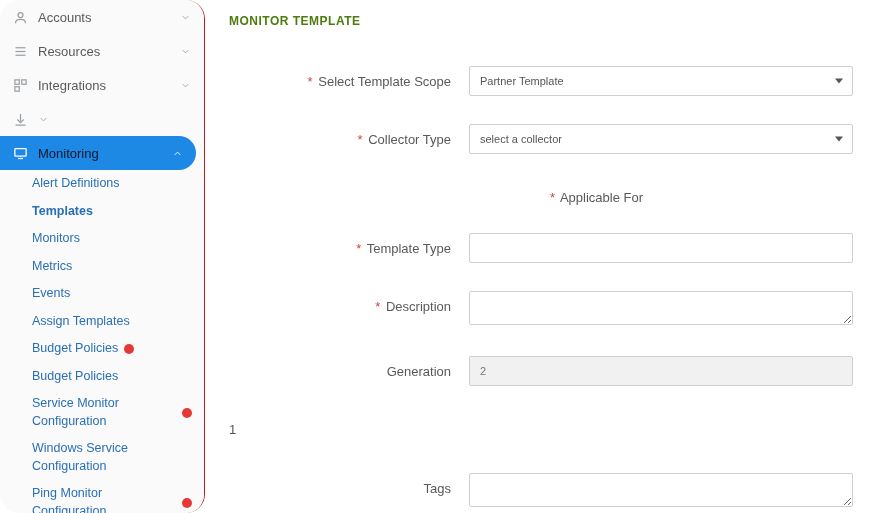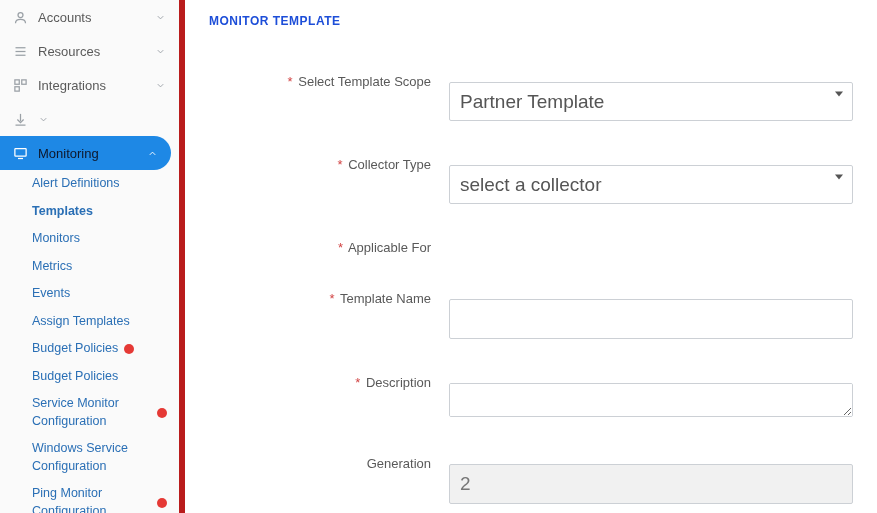--- a/index.html
+++ b/index.html
@@ -8,26 +8,27 @@
     font-family: -apple-system, BlinkMacSystemFont, "Segoe UI", Arial, sans-serif;
     font-size: 13px;
     color: #5a5a5a;
     background: #fff;
     width: 877px;
     height: 513px;
     overflow: hidden;
     display: flex;
   }
   .sidebar {
-    width: 185px;
+    width: 205px;
     background: #fafafa;
-    border-right: 6px solid #b91c1c;
+    border-right: 1px solid #b91c1c;
     overflow-y: auto;
     flex-shrink: 0;
     position: relative;
+    border-radius: 19px;
   }
   .sidebar::-webkit-scrollbar { width: 6px; }
   .nav-item {
     display: flex;
     align-items: center;
     padding: 9px 12px;
     color: #5a5a5a;
     cursor: pointer;
     position: relative;
   }
@@ -76,48 +77,48 @@
 
   .main {
     flex: 1;
     padding: 14px 24px 0 24px;
     overflow-y: auto;
   }
   .page-title {
     font-size: 12px;
     font-weight: 700;
     letter-spacing: 0.5px;
-    color: #1d4ed8;
+    color: #4d7c0f;
     margin-bottom: 38px;
   }
   .form-row {
     display: flex;
     align-items: flex-start;
     margin-bottom: 28px;
+    justify-content: center;
   }
   .form-label {
     width: 240px;
     text-align: right;
     padding-right: 18px;
     padding-top: 8px;
     color: #595959;
     font-size: 13px;
   }
   .form-label .req { color: #d14343; margin-right: 2px; }
   .form-control { flex: 1; }
   .select, .input, .textarea {
     width: 100%;
     border: 1px solid #ccd0d5;
     border-radius: 2px;
     padding: 8px 10px;
-    font-size: 19px;
+    font-size: 11px;
     color: #555;
     background: #fff;
     font-family: inherit;
-    margin-top: 16px;
   }
   .select {
     appearance: none;
     -webkit-appearance: none;
     background-image: none;
     padding-right: 28px;
     position: relative;
   }
   .select-wrap { position: relative; }
   .select-wrap::after {
@@ -288,21 +289,21 @@
         <option>select a collector</option>
       </select>
     </div>
   </div>
 
   <div class="form-row">
     <div class="form-label"><span class="req">*</span> <span>Applicable For</span></div>
   </div>
 
   <div class="form-row">
-    <div class="form-label"><span class="req">*</span> <span>Template Name</span></div>
+    <div class="form-label"><span class="req">*</span> <span>Template Type</span></div>
     <div class="form-control">
       <input class="input" type="text" value="" style="">
     </div>
   </div>
 
   <div class="form-row">
     <div class="form-label"><span class="req">*</span> <span>Description</span></div>
     <div class="form-control">
       <textarea class="textarea" style=""></textarea>
     </div>

